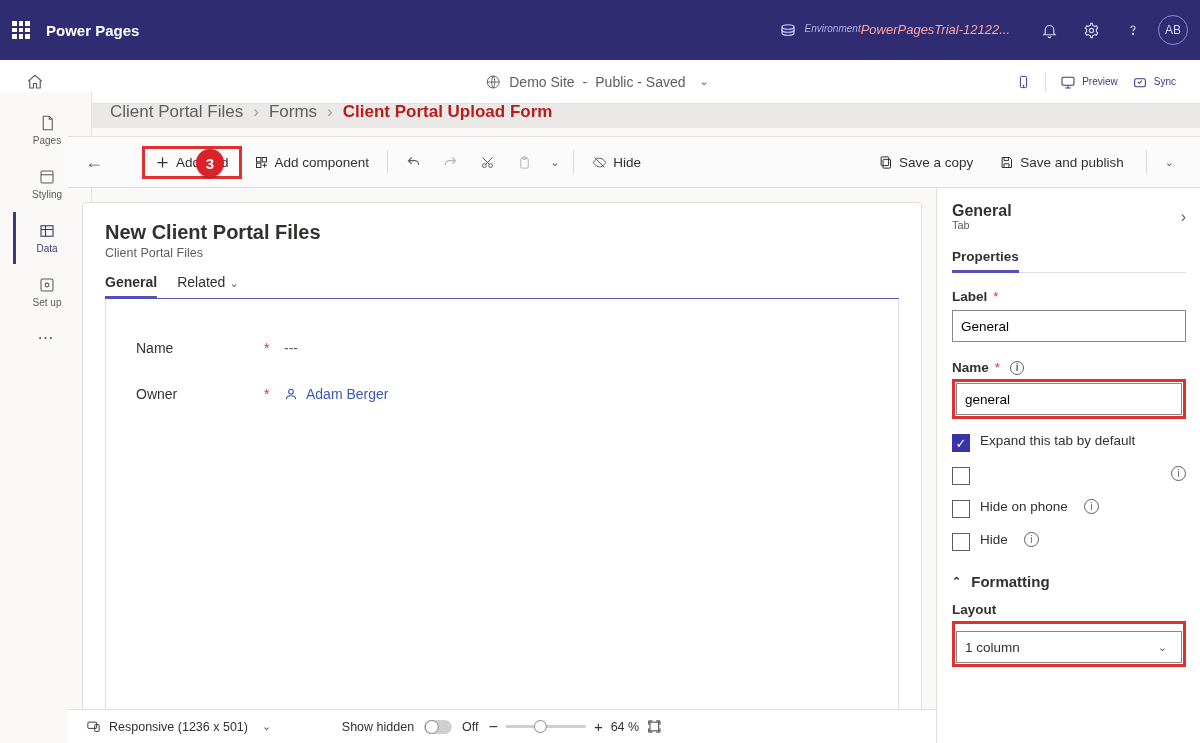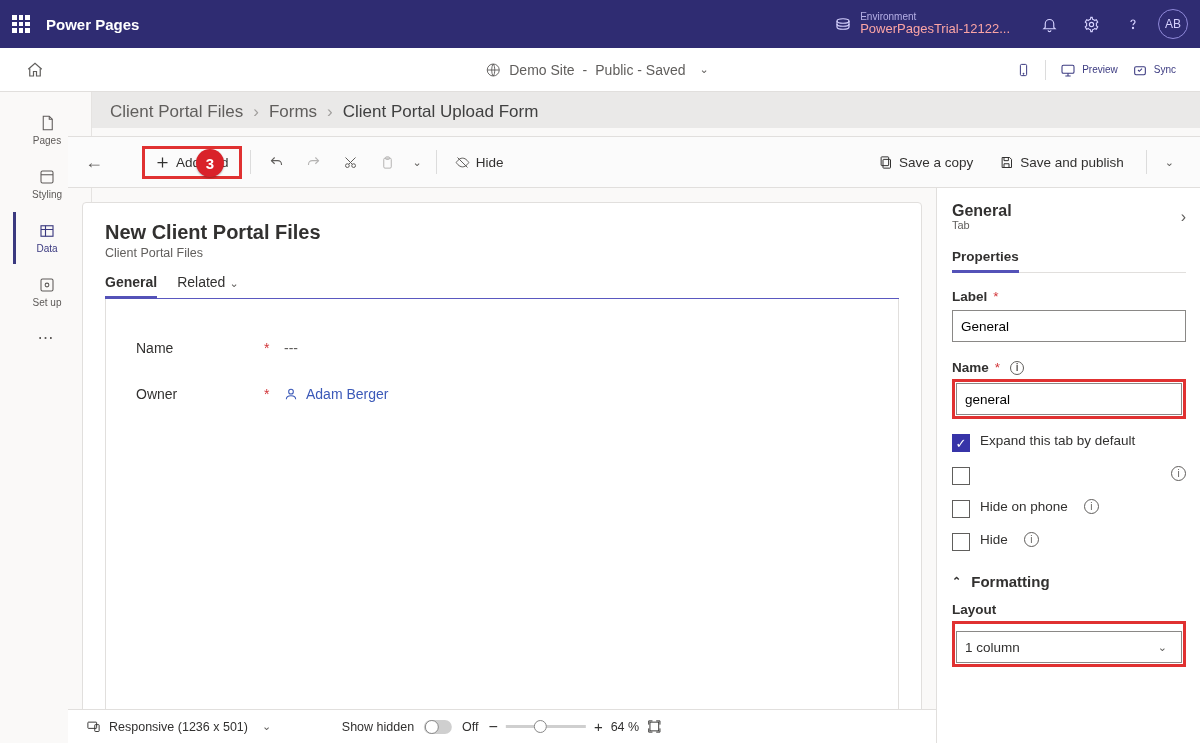--- a/index.html
+++ b/index.html
@@ -1,27 +1,27 @@
 <!DOCTYPE html>
 <html><head>
 <meta charset="utf-8">
 <style>
   * { box-sizing: border-box; font-family: "Segoe UI", Arial, sans-serif; }
   html, body { margin:0; padding:0; height:100%; width:1200px; overflow:hidden; color:#323130; }
   body { background:#faf9f8; }
 
   
-  .topbar { height:48px; background:#2f2c72; color:#fff; display:flex; align-items:center; padding:0 12px; position:relative; }
+  .topbar { height:60px; background:#2f2c72; color:#fff; display:flex; align-items:center; padding:0 12px; position:relative; }
   .waffle { width:18px; height:18px; margin-right:16px; display:grid; grid-template-columns:repeat(3,1fr); grid-template-rows:repeat(3,1fr); gap:2px; }
   .waffle div { background:#fff; }
   .brand { font-size:15px; font-weight:600; }
   .topbar-right { margin-left:auto; display:flex; align-items:center; gap:8px; }
   .env { display:flex; align-items:center; gap:8px; color:#d6d2ff; margin-right:14px;}
   .env-ico { font-size:16px; }
-  .env-col { display:flex; flex-direction:column; line-height:1.1;}
+  .env-col { display:flex; flex-direction:row; line-height:1.1;font-style:italic;}
   .env-lbl { font-size:10px; color:#b6b0e6;}
   .env-name { font-size:13px; color:#fca5a5; }
   .tb-icon { width:34px; height:34px; display:flex; align-items:center; justify-content:center; color:#d6d2ff; font-size:16px; border-radius:50%; }
   .avatar { width:30px; height:30px; border:1px solid #8f89d9; border-radius:50%; display:flex; align-items:center; justify-content:center; font-size:12px; color:#d6d2ff;}
 
   
   .secondbar { height:44px; background:#fff; border-bottom:1px solid #e1dfdd; display:flex; align-items:center; padding:0 24px; position:relative; }
   .home-ico { width:22px; height:22px; display:flex; align-items:center; justify-content:center; }
   .site-center { position:absolute; left:50%; transform:translateX(-50%); display:flex; align-items:center; gap:8px; color:#605e5c; font-size:14px;justify-content:flex-end; }
   .sb-right { margin-left:auto; display:flex; align-items:center; gap:14px; color:#3b3a80; font-size:10px; }
@@ -32,21 +32,21 @@
   .leftnav { position:absolute; left:0; top:92px; bottom:0; width:92px; border-right:1px solid #e5e3e1; background:#faf9f8; display:flex; flex-direction:column; align-items:center; padding-top:12px; gap:2px; }
   .nav-btn { width:66px; height:52px; display:flex; flex-direction:column; align-items:center; justify-content:center; gap:3px; font-size:10px; color:#5d5a58; border-left:3px solid transparent; }
   .nav-btn.active { border-left-color:#3b3a80; color:#3b3a80;}
   .nav-ico { font-size:17px; }
   .nav-dots { margin-top:8px; font-size:16px; color:#5d5a58; }
 
   
   .main { position:absolute; left:68px; top:92px; right:0; bottom:0; display:flex; flex-direction:column; }
   .breadcrumb { padding:10px 30px 14px 42px; font-size:17px; color:#605e5c; display:flex; gap:10px; align-items:center; }
   .breadcrumb .sep { color:#a19f9d;}
-  .breadcrumb .current { color:#404040; font-weight:400; }
+  .breadcrumb .current { color:#b91c1c; font-weight:700; }
 
   .toolbar { height:52px; border-top:1px solid #e1dfdd; border-bottom:1px solid #e1dfdd; background:#fbfbfb; display:flex; align-items:center; padding:0 20px 0 10px; gap:2px; position:relative; }
   .back-arrow { width:32px; display:flex; justify-content:center; font-size:18px; color:#605e5c; }
   .tbtn { display:flex; align-items:center; gap:6px; padding:6px 10px; font-size:13.5px; color:#323130; }
   .tbtn svg, .tbtn .tico { width:15px; height:15px; }
   .t-div { width:1px; height:24px; background:#dcdcdc; margin:0 6px;}
   .toolbar-right { margin-left:auto; display:flex; align-items:center; gap:6px;}
   .chev-sm { font-size:11px; color:#605e5c; padding:0 6px;}
 
   
@@ -264,20 +264,29 @@
 
     <div class="redbox addfield-box" style="margin-left:30px;">
       <div class="tbtn">
         <svg width="14" height="14" viewBox="0 0 24 24" stroke="#323130" stroke-width="2">
             <path d="M12 4v16M4 12h16"></path>
           </svg>
         <span>Add field</span>
       </div>
     </div>
 
+    <div class="tbtn">
+      <svg width="15" height="15" viewBox="0 0 24 24" fill="none" stroke="#323130" stroke-width="1.6">
+          <rect x="4" y="4" width="7" height="7"></rect>
+          <rect x="13" y="4" width="7" height="7"></rect>
+          <rect x="4" y="13" width="7" height="7"></rect>
+          <path d="M17 13v7M13.5 16.5h7"></path>
+        </svg>
+      <span>Add component</span>
+    </div>
     <div class="t-div"></div>
     <div class="tbtn">
       <svg width="15" height="15" viewBox="0 0 24 24" fill="none" stroke="#605e5c" stroke-width="1.8">
           <path d="M9 14l-5-5 5-5"></path>
           <path d="M4 9h10a6 6 0 016 6v1"></path>
         </svg>
     </div>
     <div class="tbtn" style="opacity:.45">
       <svg width="15" height="15" viewBox="0 0 24 24" fill="none" stroke="#605e5c" stroke-width="1.8">
           <path d="M15 14l5-5-5-5"></path>

